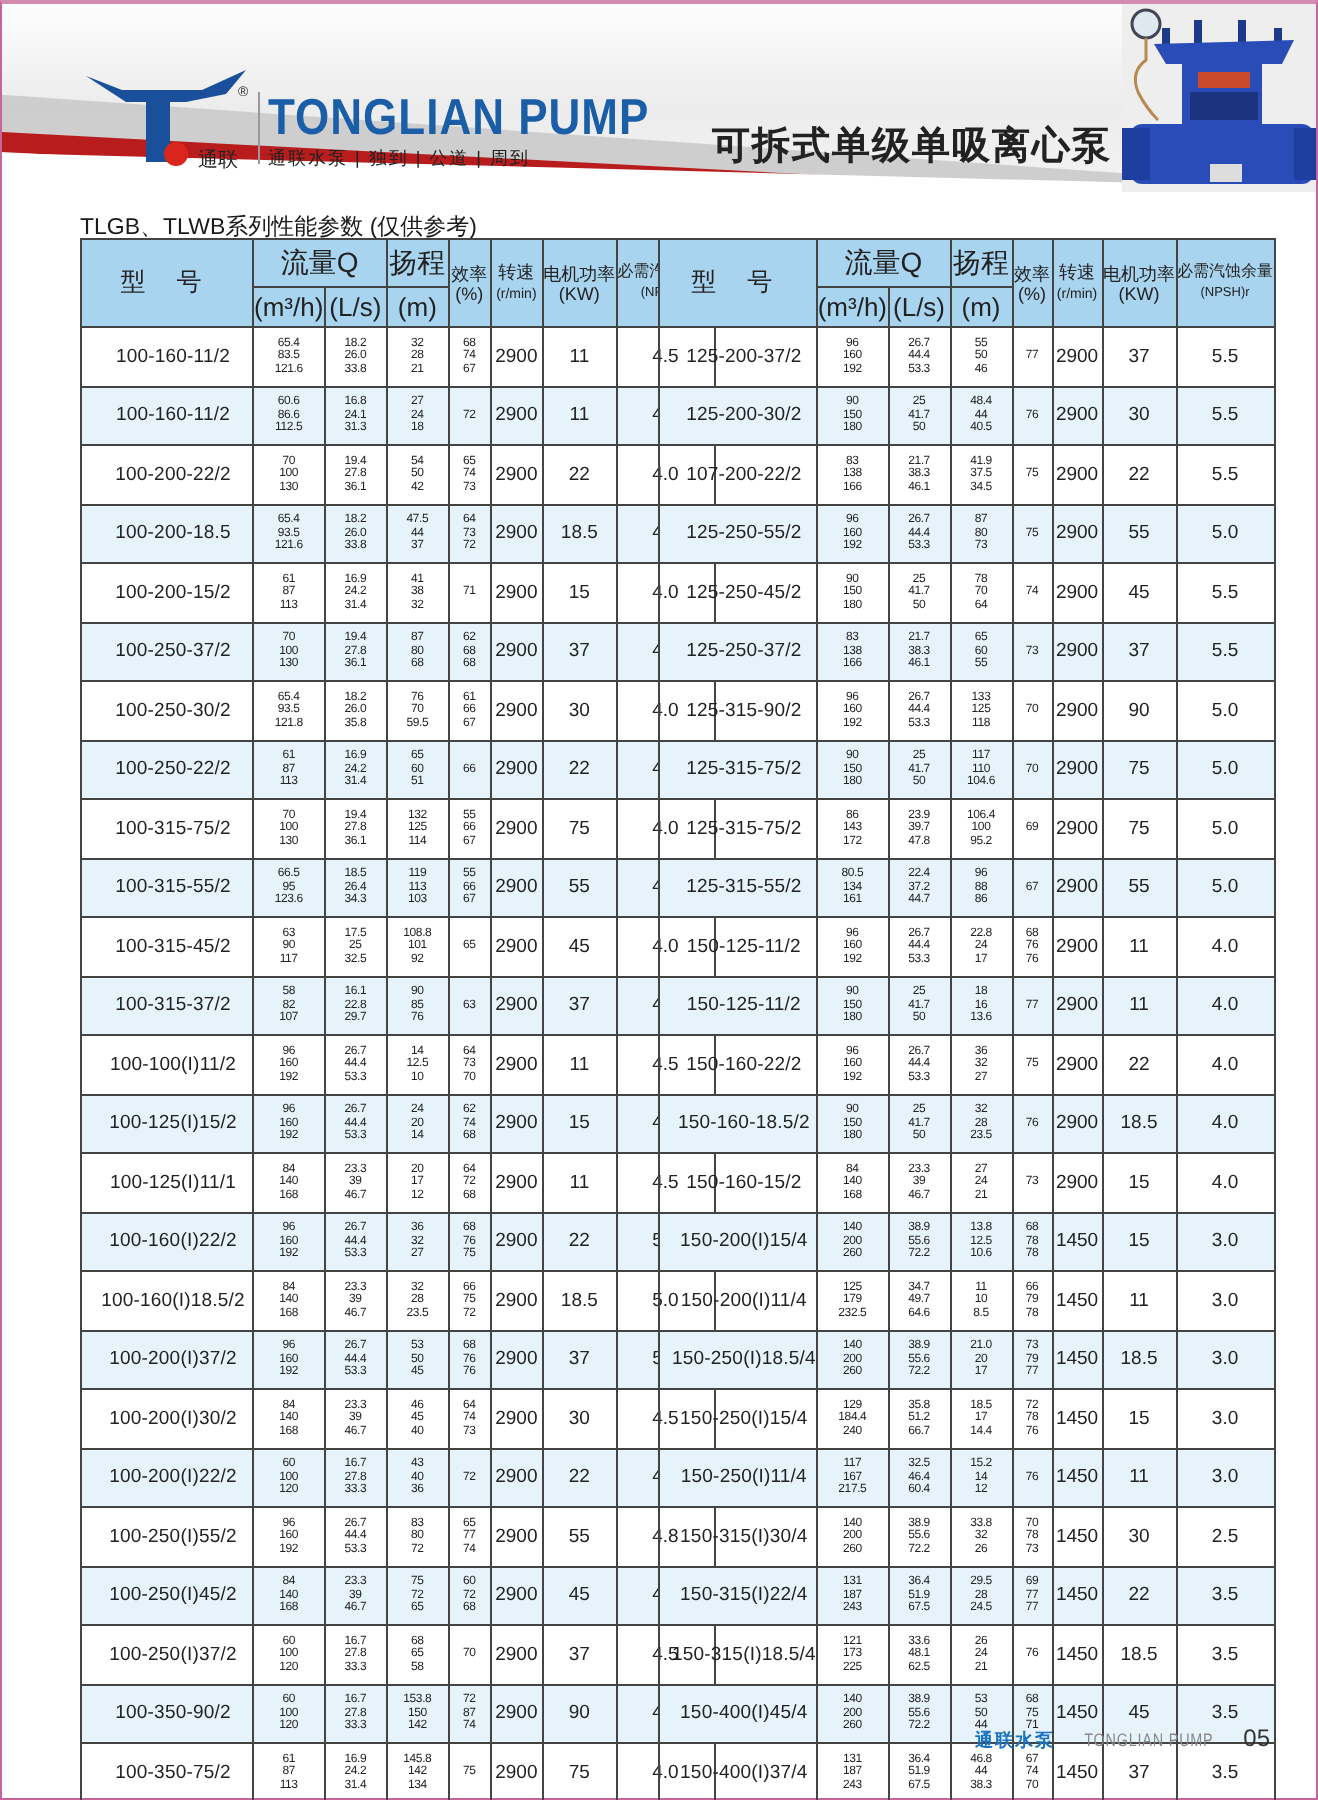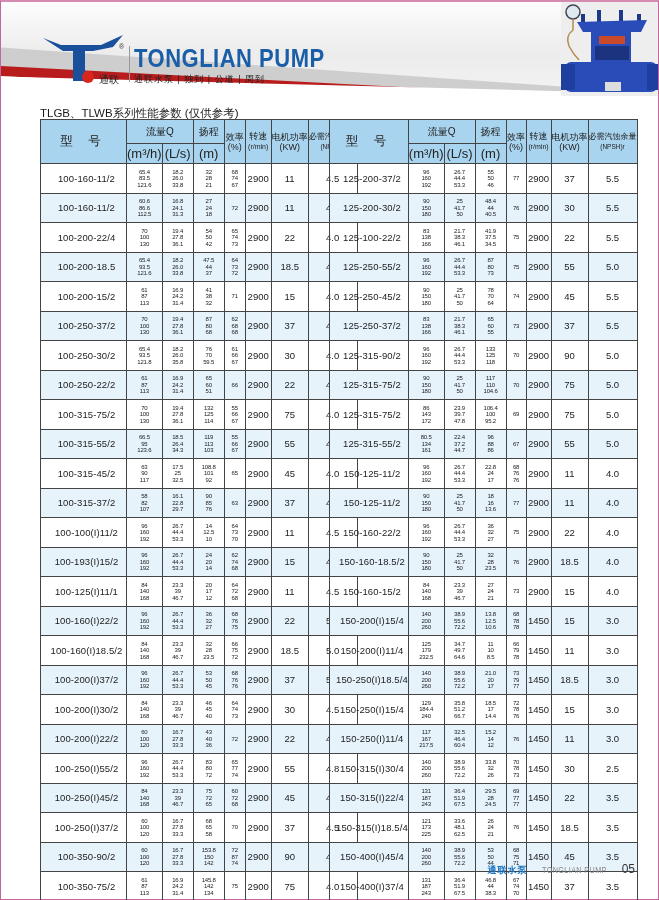--- a/index.html
+++ b/index.html
@@ -18,21 +18,21 @@
   .brand-slogan { position:absolute; left:133px; top:71px; font-size:9px; color:#222; letter-spacing:1px; }
   .divider-v { position:absolute; left:128px; top:44px; width:1px; height:36px; background:#999; }
   .product-title { position:absolute; left:355px; top:58px; font-size:19px; font-weight:bold; color:#222; letter-spacing:1px; }
   .pump { position:absolute; left:560px; top:0; width:99px; height:96px; }
 
   .section-title { position:absolute; left:40px; top:106px; font-size:11.5px; color:#1a1a1a; }
 
   table.spec { position:absolute; top:119px; border-collapse:collapse; table-layout:fixed; font-size:9px; color:#222; }
   table.spec td, table.spec th { border:1px solid #444; text-align:center; padding:0; overflow:hidden; white-space:nowrap; }
   table.spec th { background:#a9d4ef; font-weight:normal; color:#222; }
-  .th-main { font-size:10px;margin-top:44px; }
+  .th-main { font-size:14px;margin-top:44px; }
   .th-model { font-size:12.5px; letter-spacing:6px; }
   .th-small { font-size:9px; line-height:10px; }
   .th-unit { font-size:13px; }
   table.spec tr.row td { height:28.5px; }
   table.spec tr.row:nth-child(even) td { background:#e6f3fb; }
   td.model { text-align:left; padding-left:6px !important; font-size:9.5px; letter-spacing:0.1px; }
   td.trip { font-size:6px; line-height:6.5px; letter-spacing:-0.2px; }
   td.big { font-size:9.5px; }
   #tbl-left { left:40px; }
   #tbl-right { left:329px; }
@@ -54,20 +54,21 @@
 
   <svg class="logo-mark" viewBox="0 0 90 48">
     <path d="M2 3 L20 10 L40 10 L60 10 L82 0 L72 12 L52 16 L44 16 L44 46 L32 46 L32 16 L22 16 Z" fill="#1a4f9c"></path>
     <circle cx="47" cy="42" r="6" fill="#d8261c"></circle>
   </svg>
   <span class="brand-reg">®</span>
   <div class="divider-v"></div>
   <span class="brand-en">TONGLIAN PUMP</span>
   <span class="brand-cn">通联</span>
   <span class="brand-slogan">通联水泵 | 独到 | 公道 | 周到</span>
+  <span class="product-title">可拆式单级单吸离心泵</span>
 
   <svg class="pump" viewBox="0 0 99 96">
     <rect x="0" y="0" width="99" height="96" fill="#eeeeee"></rect>
     <circle cx="12" cy="10" r="7" fill="#dfe8ee" stroke="#445" stroke-width="1.5"></circle>
     <path d="M12 17 L12 28 Q4 34 8 44 Q12 52 18 58" stroke="#b88a50" stroke-width="1.5" fill="none"></path>
     <rect x="20" y="12" width="4" height="10" fill="#1d3a8a"></rect>
     <rect x="36" y="8" width="4" height="12" fill="#1d3a8a"></rect>
     <rect x="58" y="8" width="4" height="12" fill="#1d3a8a"></rect>
     <rect x="76" y="12" width="4" height="10" fill="#1d3a8a"></rect>
     <path d="M16 20 L86 18 L80 30 L70 30 L70 70 L30 70 L30 30 L22 30 Z" fill="#2a4cb8"></path>
@@ -124,21 +125,21 @@
         <td class="model">100-160-11/2</td>
         <td class="trip">60.6<br>86.6<br>112.5</td>
         <td class="trip">16.8<br>24.1<br>31.3</td>
         <td class="trip">27<br>24<br>18</td>
         <td class="trip">72</td>
         <td class="big">2900</td>
         <td class="big">11</td>
         <td class="big">4.5</td>
       </tr>
       <tr class="row">
-        <td class="model">100-200-22/4</td>
+        <td class="model">100-200-22/2</td>
         <td class="trip">70<br>100<br>130</td>
         <td class="trip">19.4<br>27.8<br>36.1</td>
         <td class="trip">54<br>50<br>42</td>
         <td class="trip">65<br>74<br>73</td>
         <td class="big">2900</td>
         <td class="big">22</td>
         <td class="big">4.0</td>
       </tr>
       <tr class="row">
         <td class="model">100-200-18.5</td>
@@ -234,21 +235,21 @@
         <td class="model">100-100(I)11/2</td>
         <td class="trip">96<br>160<br>192</td>
         <td class="trip">26.7<br>44.4<br>53.3</td>
         <td class="trip">14<br>12.5<br>10</td>
         <td class="trip">64<br>73<br>70</td>
         <td class="big">2900</td>
         <td class="big">11</td>
         <td class="big">4.5</td>
       </tr>
       <tr class="row">
-        <td class="model">100-193(I)15/2</td>
+        <td class="model">100-125(I)15/2</td>
         <td class="trip">96<br>160<br>192</td>
         <td class="trip">26.7<br>44.4<br>53.3</td>
         <td class="trip">24<br>20<br>14</td>
         <td class="trip">62<br>74<br>68</td>
         <td class="big">2900</td>
         <td class="big">15</td>
         <td class="big">4.5</td>
       </tr>
       <tr class="row">
         <td class="model">100-125(I)11/1</td>
@@ -405,21 +406,21 @@
         <td class="model">125-200-30/2</td>
         <td class="trip">90<br>150<br>180</td>
         <td class="trip">25<br>41.7<br>50</td>
         <td class="trip">48.4<br>44<br>40.5</td>
         <td class="trip">76</td>
         <td class="big">2900</td>
         <td class="big">30</td>
         <td class="big">5.5</td>
       </tr>
       <tr class="row">
-        <td class="model">125-100-22/2</td>
+        <td class="model">107-200-22/2</td>
         <td class="trip">83<br>138<br>166</td>
         <td class="trip">21.7<br>38.3<br>46.1</td>
         <td class="trip">41.9<br>37.5<br>34.5</td>
         <td class="trip">75</td>
         <td class="big">2900</td>
         <td class="big">22</td>
         <td class="big">5.5</td>
       </tr>
       <tr class="row">
         <td class="model">125-250-55/2</td>

